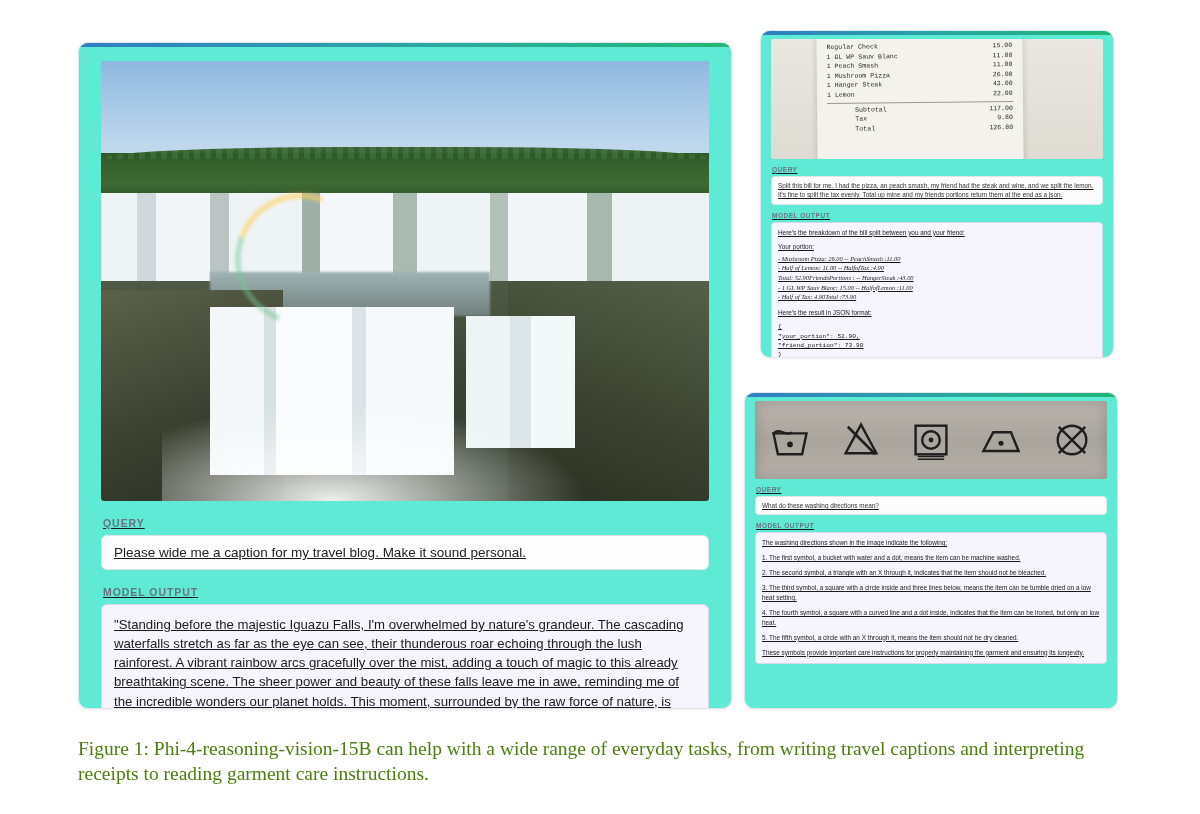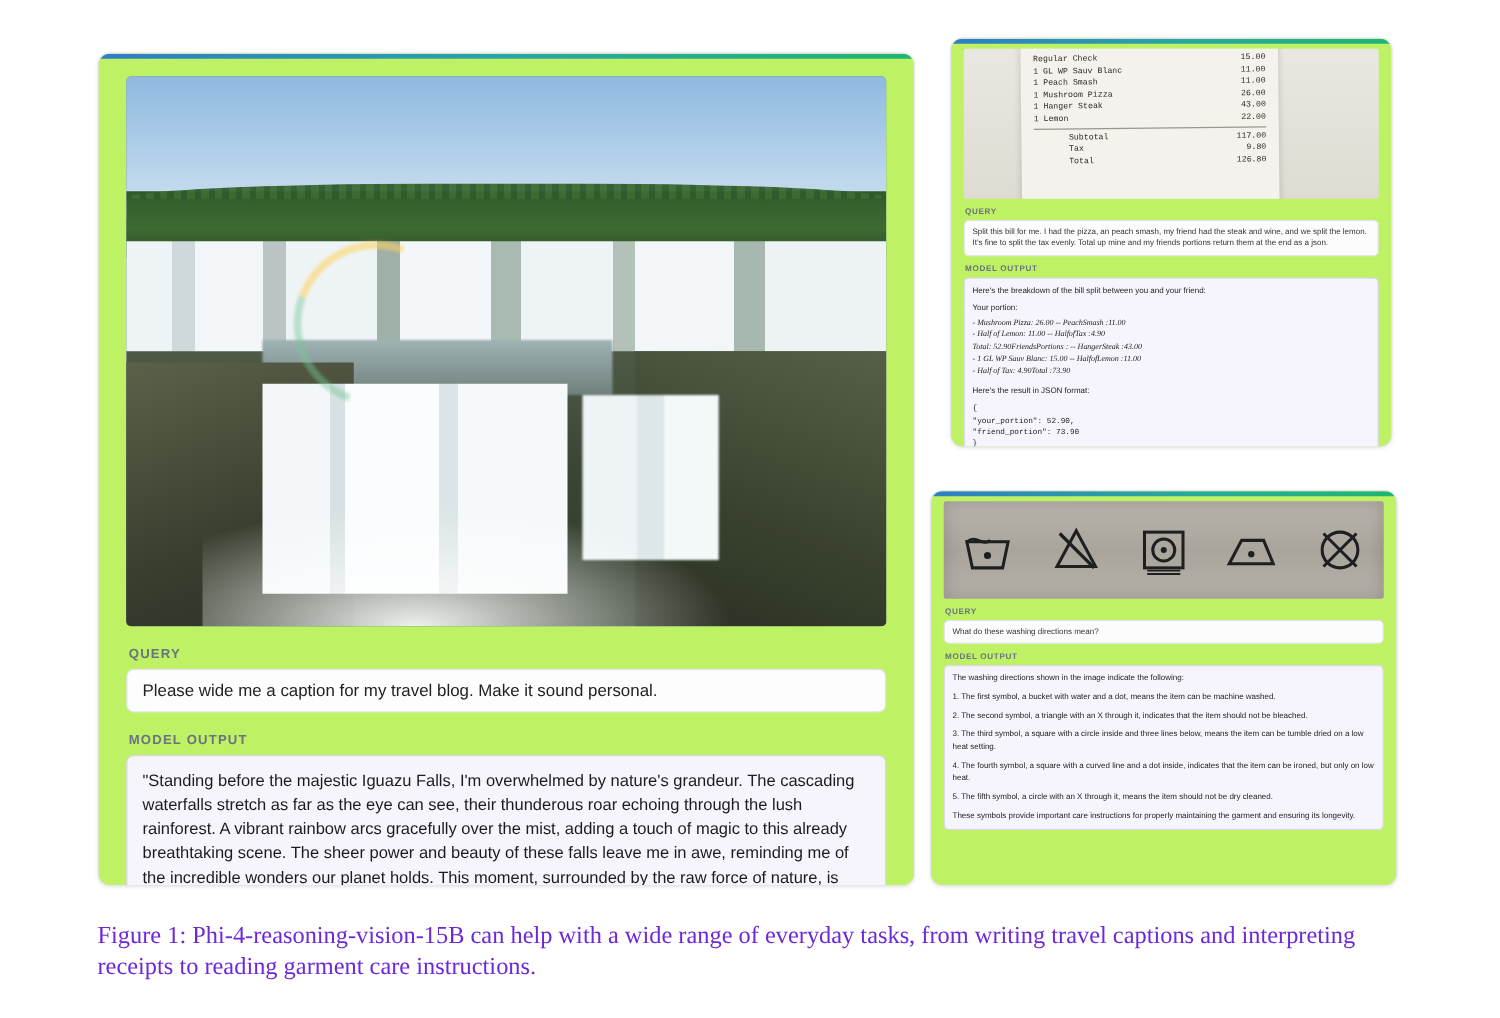--- a/index.html
+++ b/index.html
@@ -5,24 +5,25 @@
   html,body{margin:0;padding:0;}
   body{
     width:1200px;height:814px;background:#ffffff;
     font-family:"Liberation Sans", sans-serif;
     color:#1a1a1a;overflow:hidden;
   }
   .page{position:relative;width:1200px;height:814px;}
 
   
   .card{
-    position:absolute;background:#bef264;
+    position:absolute;background:#5eead4;
     border:1px solid #e3e6ea;border-radius:10px;
     box-shadow:0 1px 3px rgba(0,0,0,.07);
     overflow:hidden;
+    text-decoration:underline;
   }
   .card .topbar{
     position:absolute;top:0;left:0;right:0;height:4px;
     background:linear-gradient(90deg,#2f7ec4 0%,#2aa8a0 55%,#21b573 100%);
     border-top-left-radius:10px;border-top-right-radius:10px;
   }
 
   
   #panel-caption{left:78px;top:42px;width:652px;height:665px;}
   #panel-caption .inner{padding:18px 22px 16px 22px;}
@@ -130,21 +131,21 @@
     display:flex;align-items:center;justify-content:space-around;
     box-shadow:inset 0 0 14px rgba(0,0,0,.18);
   }
   .care-sym{width:44px;height:44px;position:relative;}
   .care-sym svg{width:100%;height:100%;display:block;}
   .list-line{margin:0 0 5px 0;}
 
   
   #figure-caption{
     position:absolute;left:78px;top:736px;width:1050px;
-    font-family:"Liberation Serif", serif;font-size:19.5px;line-height:1.3;color:#6d28d9;
+    font-family:"Liberation Serif", serif;font-size:19.5px;line-height:1.3;color:#4d7c0f;
   }
 </style>
 </head>
 <body>
 
 <div class="page">
 
   <div class="card" id="panel-caption">
     <div class="topbar"></div>
     <div class="inner">

